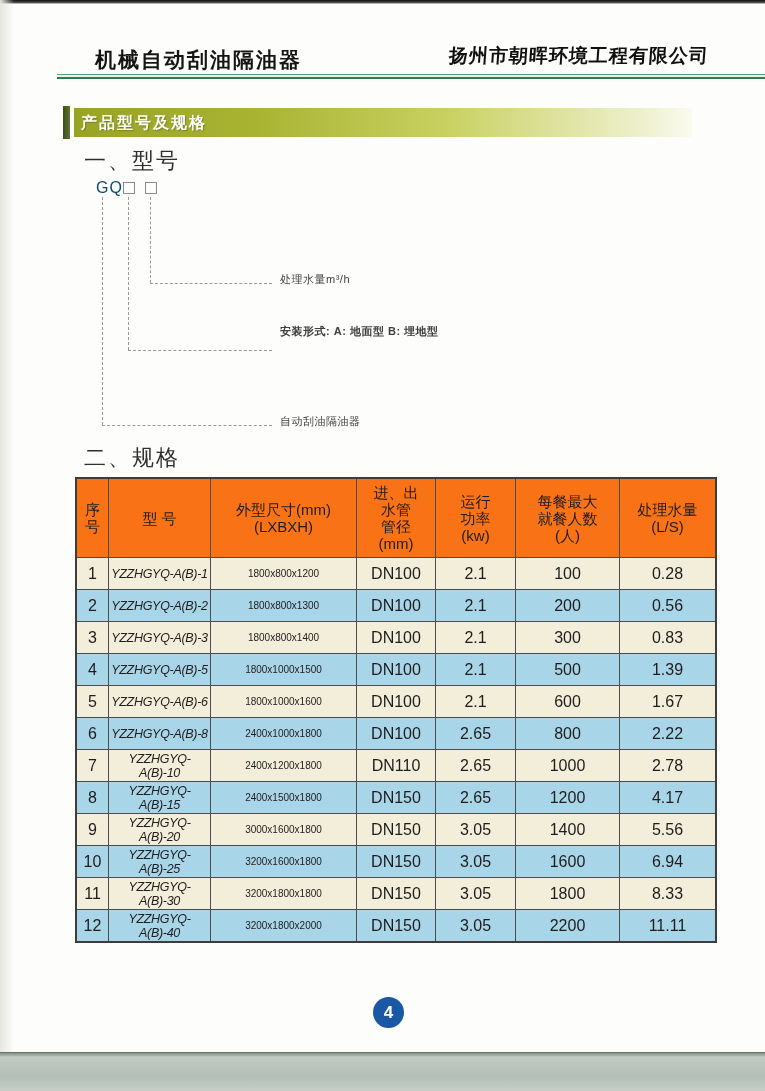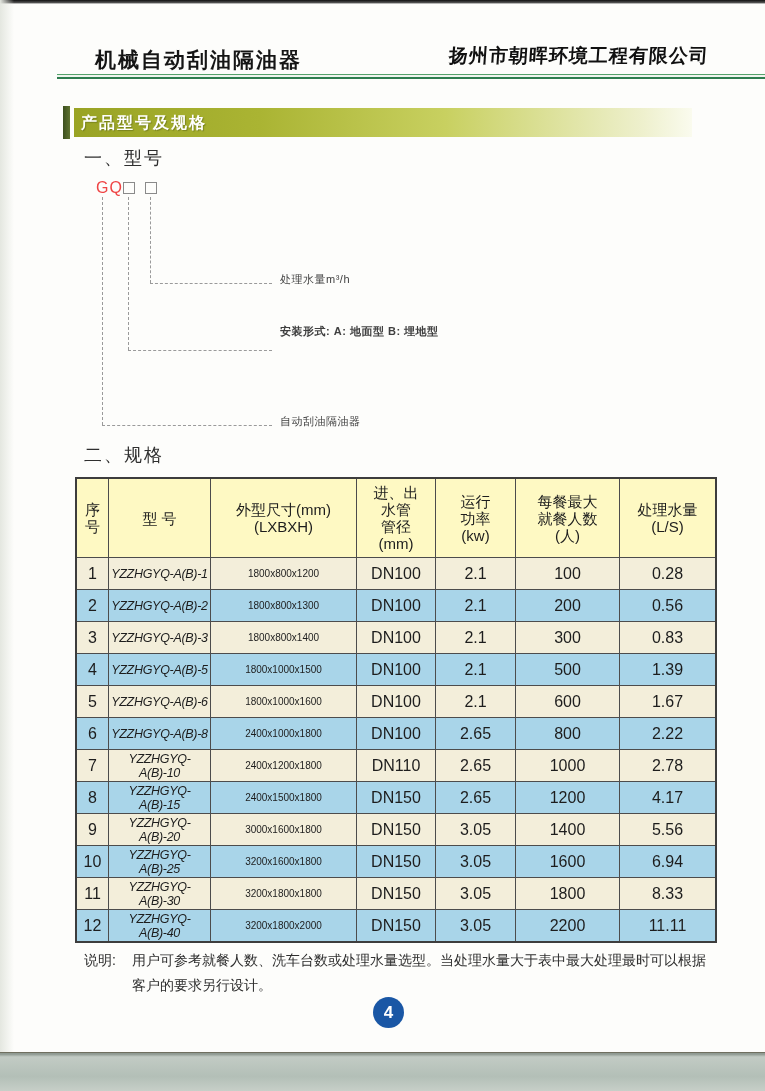--- a/index.html
+++ b/index.html
@@ -10,44 +10,44 @@
   .scan-left{position:absolute;left:0;top:0;width:14px;height:100%;background:linear-gradient(90deg,#e4e7e0,rgba(255,255,255,0));}
   .scan-bottom{position:absolute;left:0;top:1052px;width:100%;height:39px;background:linear-gradient(180deg,#8f9a92 0 3%,#c2cbc4 10%,#b3bfb7 60%,#c8d0c9);border-top:1px solid #6f6f5f;}
   
   .doc-title{position:absolute;left:95px;top:46px;font-size:21px;font-weight:bold;color:#151515;letter-spacing:2px;}
   .doc-company{position:absolute;right:56px;top:43px;font-size:19px;font-weight:bold;color:#101010;font-family:"DejaVu Serif","Liberation Serif",serif;letter-spacing:1px;transform:skewX(-4deg);}
   .green-rule{position:absolute;left:57px;top:74px;right:0;height:5px;background:linear-gradient(180deg,#55a26b 0 22%,#eff5ee 30% 52%,#2e7d4f 62% 100%);}
   
   .banner-bar{position:absolute;left:63px;top:106px;width:7px;height:33px;background:linear-gradient(90deg,#3c4f1e,#5f7330);}
   .banner{position:absolute;left:74px;top:108px;width:618px;height:29px;line-height:29px;background:linear-gradient(90deg,#99a324 0,#aab433 30%,#c8d060 60%,#eef0cd 92%,#fafbee 100%);color:#fff;font-size:16px;font-weight:bold;letter-spacing:2px;padding-left:7px;box-sizing:border-box;text-shadow:1px 1px 1px rgba(90,100,20,.55);}
   
-  .sec-heading{position:absolute;font-size:18px;color:#2f2f2f;letter-spacing:2px;}
+  .sec-heading{position:absolute;font-size:22px;color:#2f2f2f;letter-spacing:2px;}
   #h1{left:84px;top:146px;}
   #h2{left:84px;top:443px;}
   
-  .gq{position:absolute;left:96px;top:179px;font-size:16px;color:#ef4444;letter-spacing:1px;}
+  .gq{position:absolute;left:96px;top:179px;font-size:16px;color:#0c4a6e;letter-spacing:1px;}
   .gq-box{position:absolute;width:12px;height:12px;border:1.5px solid #8a8a8a;box-sizing:border-box;background:#fdfdfb;}
   #box1{left:123px;top:182px;}
   #box2{left:145px;top:182px;}
   .vdash{position:absolute;width:0;border-left:1.5px dashed #9a9a9a;}
   .hdash{position:absolute;height:0;border-top:1.5px dashed #9a9a9a;}
   #v1{left:102px;top:197px;height:228px;}
   #v2{left:128px;top:197px;height:153px;}
   #v3{left:150px;top:197px;height:86px;}
   #hl3{left:150px;top:283px;width:122px;}
   #hl2{left:128px;top:350px;width:144px;}
   #hl1{left:102px;top:425px;width:170px;}
   .callout{position:absolute;left:280px;font-size:11px;color:#3f3f3f;white-space:nowrap;letter-spacing:0.5px;}
   #c1{top:272px;}
   #c2{top:324px;font-weight:bold;}
   #c3{top:414px;}
   
   .spec-table{position:absolute;left:75px;top:477px;width:634px;border-collapse:collapse;table-layout:fixed;border:2px solid #3d3d3d;}
   .spec-table th,.spec-table td{border:1px solid #4c4c4c;text-align:center;vertical-align:middle;padding:0;color:#1d1d1d;overflow:hidden;}
-  .spec-table th{background:#fef9c3;font-weight:normal;font-size:15px;line-height:17px;height:78px;}
+  .spec-table th{background:#f97316;font-weight:normal;font-size:15px;line-height:17px;height:78px;}
   .spec-table td{font-size:16px;height:31px;}
   .row-cream td{background:#f3eeda;}
   .row-blue td{background:#a9d5e9;}
   .spec-table .w0{width:31px;}
   .spec-table .w1{width:101px;}
   .spec-table .w2{width:145px;}
   .spec-table .w3{width:78px;}
   .spec-table .w4{width:79px;margin-top:12px;}
   .spec-table .w5{width:103px;}
   .spec-table .w6{width:95px;}
@@ -235,21 +235,17 @@
           <td class="w1 col-1">YZZHGYQ-A(B)-40</td>
           <td class="w2 col-2">3200x1800x2000</td>
           <td class="w3 col-3">DN150</td>
           <td class="w4 col-4">3.05</td>
           <td class="w5 col-5">2200</td>
           <td class="w6 col-6">11.11</td>
         </tr>
       </tbody>
   </table>
 
-  <div class="note">
-    <span class="lbl">说明:</span>
-    <span class="txt">用户可参考就餐人数、洗车台数或处理水量选型。当处理水量大于表中最大处理最时可以根据客户的要求另行设计。</span>
-  </div>
 
   <div class="page-circle">4</div>
 
   <div class="scan-bottom"></div>
 </div>
 
 </body></html>

